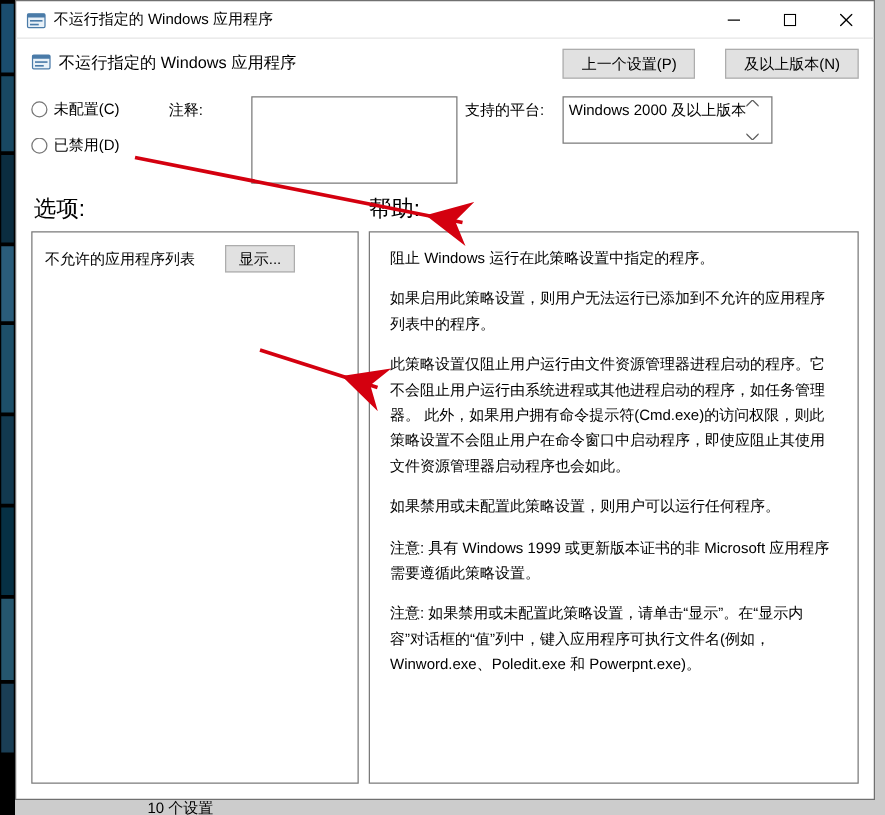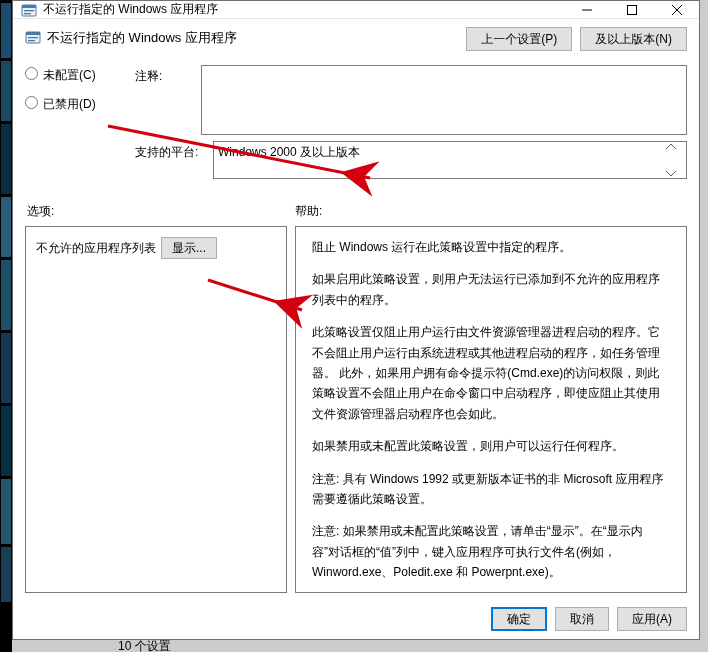--- a/index.html
+++ b/index.html
@@ -69,21 +69,21 @@
   .top-row {
     display: flex;
     align-items: flex-start;
     margin-bottom: 8px;
   }
   .subtitle-icon {
     width: 16px; height: 16px; margin-right: 6px; margin-top:2px;
     display:flex;align-items:center;justify-content:center;
   }
   .subtitle-text { flex: 1; font-size: 13px; padding-top:2px; }
-  .nav-buttons { display: flex; gap: 8px; }
+  .nav-buttons { display: flex; gap: 24px; }
   .btn {
     height: 24px;
     padding: 0 14px;
     background: #e1e1e1;
     border: 1px solid #adadad;
     font-size: 12px;
     display: inline-flex;
     align-items: center;
     justify-content: center;
     font-family: inherit;
@@ -94,29 +94,29 @@
   }
   .radio-col {
     width: 110px;
     display: flex;
     flex-direction: column;
     gap: 12px;
     padding-top: 2px;
   }
   .radio-item {
     display: flex;
-    align-items: flex-start;
+    align-items: center;
     gap: 5px;
     font-size: 12px;
   }
   .radio-item input[type=radio]{margin:0}
   .comment-col {
     flex: 1;
     display: flex;
-    flex-direction: column;
+    flex-direction: row;
     gap: 6px;
   }
   .comment-row { display: flex; align-items: flex-start; gap: 6px; }
   .label-inline { width: 60px; padding-top:3px; text-align: left; }
   .textbox {
     flex: 1;
     border: 1px solid #7a7a7a;
     background: #fff;
     font-family: inherit;
     font-size: 12px;
@@ -135,22 +135,22 @@
   }
   .platform-scroll {
     width: 16px;
     display:flex;
     flex-direction:column;
     justify-content:space-between;
     color:#606060;
   }
   .pane-labels {
     display: flex;
-    margin-top: 24px;
-    font-size: 12px;
+    margin-top: 8px;
+    font-size: 18px;
   }
   .pane-labels .left-lbl { width: 270px; padding-left:2px;}
   .pane-labels .right-lbl { flex: 1; }
   .panes {
     display: flex;
     gap: 8px;
     margin-top: 6px;
     flex: 1;
     min-height: 0;
   }
@@ -166,21 +166,21 @@
   .pane-right {
     flex: 1;
     padding: 10px 16px;
     font-size: 12px;
     line-height: 1.7;
   }
   .pane-right p { margin: 0 0 12px 0; }
   .list-row {
     display: flex;
     align-items: center;
-    gap: 5px;
+    gap: 24px;
   }
   .list-label { font-size: 12px; }
   .footer {
     display: flex;
     justify-content: flex-end;
     gap: 8px;
     padding: 10px 0 0 0;
     margin-top: 4px;
   }
   .btn.primary {
@@ -302,30 +302,25 @@
         <div class="list-row">
           <span class="list-label">不允许的应用程序列表</span>
           <button class="btn" style="height:22px;padding:0 10px">显示...</button>
         </div>
       </div>
       <div class="pane-right">
         <p>阻止 Windows 运行在此策略设置中指定的程序。</p>
         <p>如果启用此策略设置，则用户无法运行已添加到不允许的应用程序列表中的程序。</p>
         <p>此策略设置仅阻止用户运行由文件资源管理器进程启动的程序。它不会阻止用户运行由系统进程或其他进程启动的程序，如任务管理器。 此外，如果用户拥有命令提示符(Cmd.exe)的访问权限，则此策略设置不会阻止用户在命令窗口中启动程序，即使应阻止其使用文件资源管理器启动程序也会如此。</p>
         <p>如果禁用或未配置此策略设置，则用户可以运行任何程序。</p>
-        <p>注意: 具有 Windows 1992 或更新版本证书的非 Microsoft 应用程序需要遵循此策略设置。</p>
+        <p>注意: 具有 Windows 1999 或更新版本证书的非 Microsoft 应用程序需要遵循此策略设置。</p>
         <p style="margin-bottom:0">注意: 如果禁用或未配置此策略设置，请单击“显示”。在“显示内容”对话框的“值”列中，键入应用程序可执行文件名(例如，Winword.exe、Poledit.exe 和 Powerpnt.exe)。</p>
       </div>
     </div>
 
-    <div class="footer">
-      <button class="btn primary">确定</button>
-      <button class="btn">取消</button>
-      <button class="btn">应用(A)</button>
-    </div>
 
   </div>
 </div>
 
 <div class="arrow" style="left:100px; top:110px;">
   <svg width="280" height="80">
     <defs>
       <marker id="ah1" markerWidth="12" markerHeight="12" refX="2" refY="6" orient="auto">
         <path d="M0,0 L12,6 L0,12 L4,6 Z" fill="#d4000f"></path>
       </marker>

